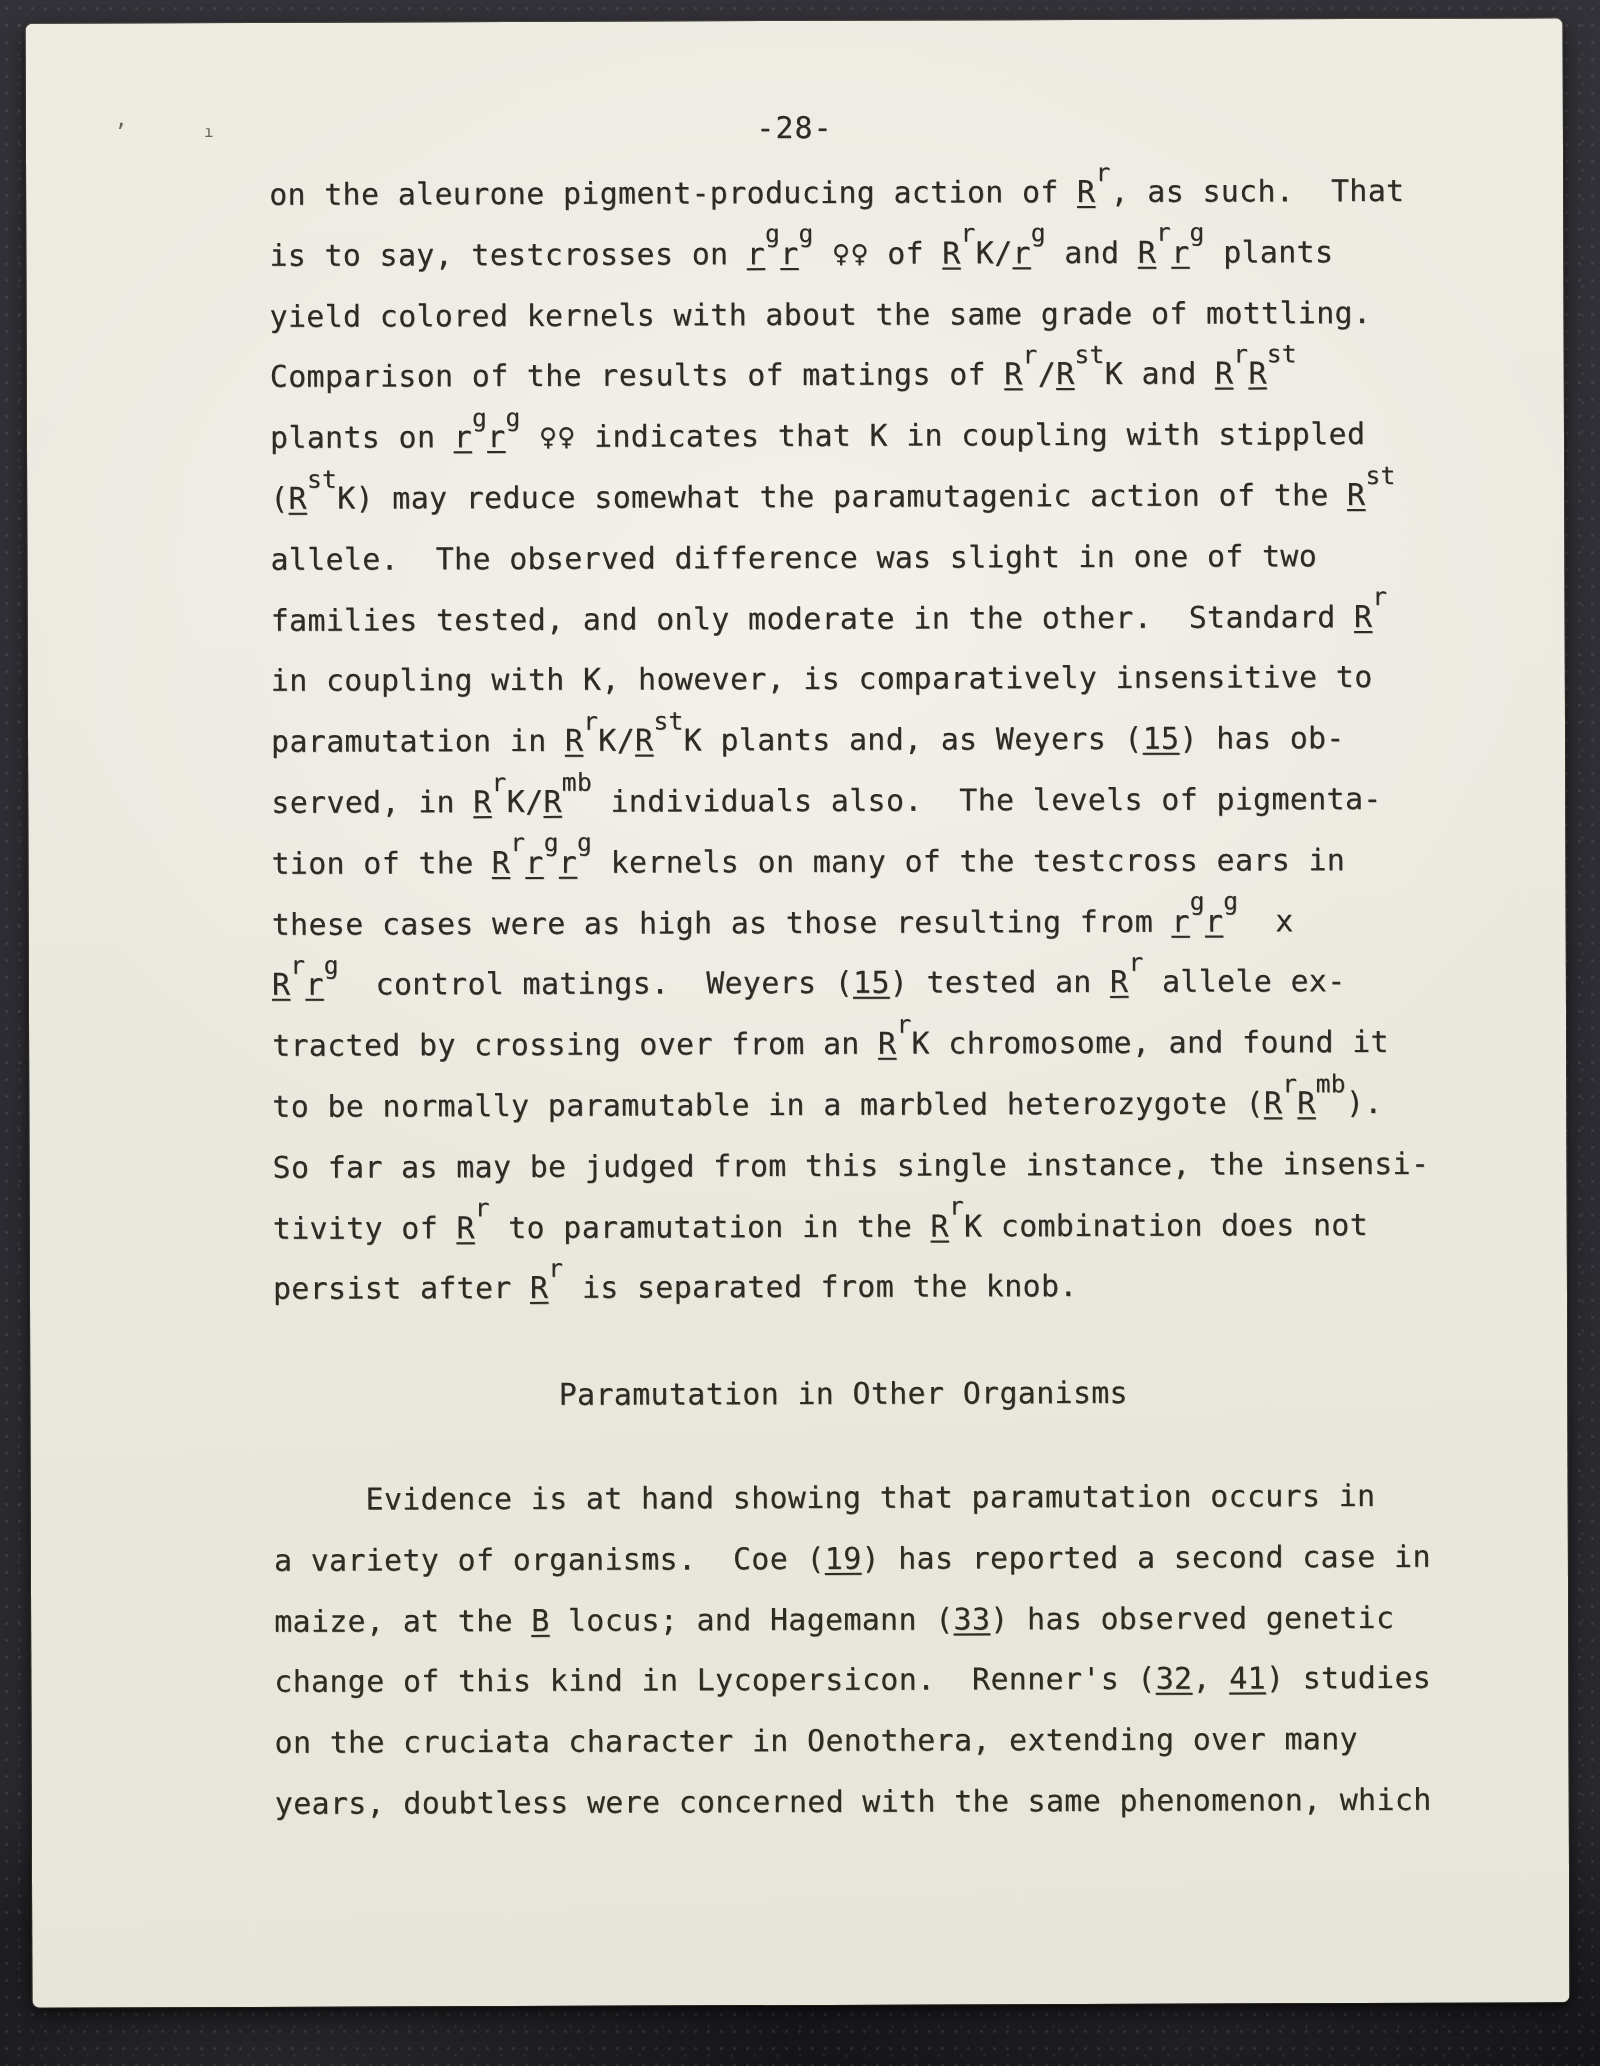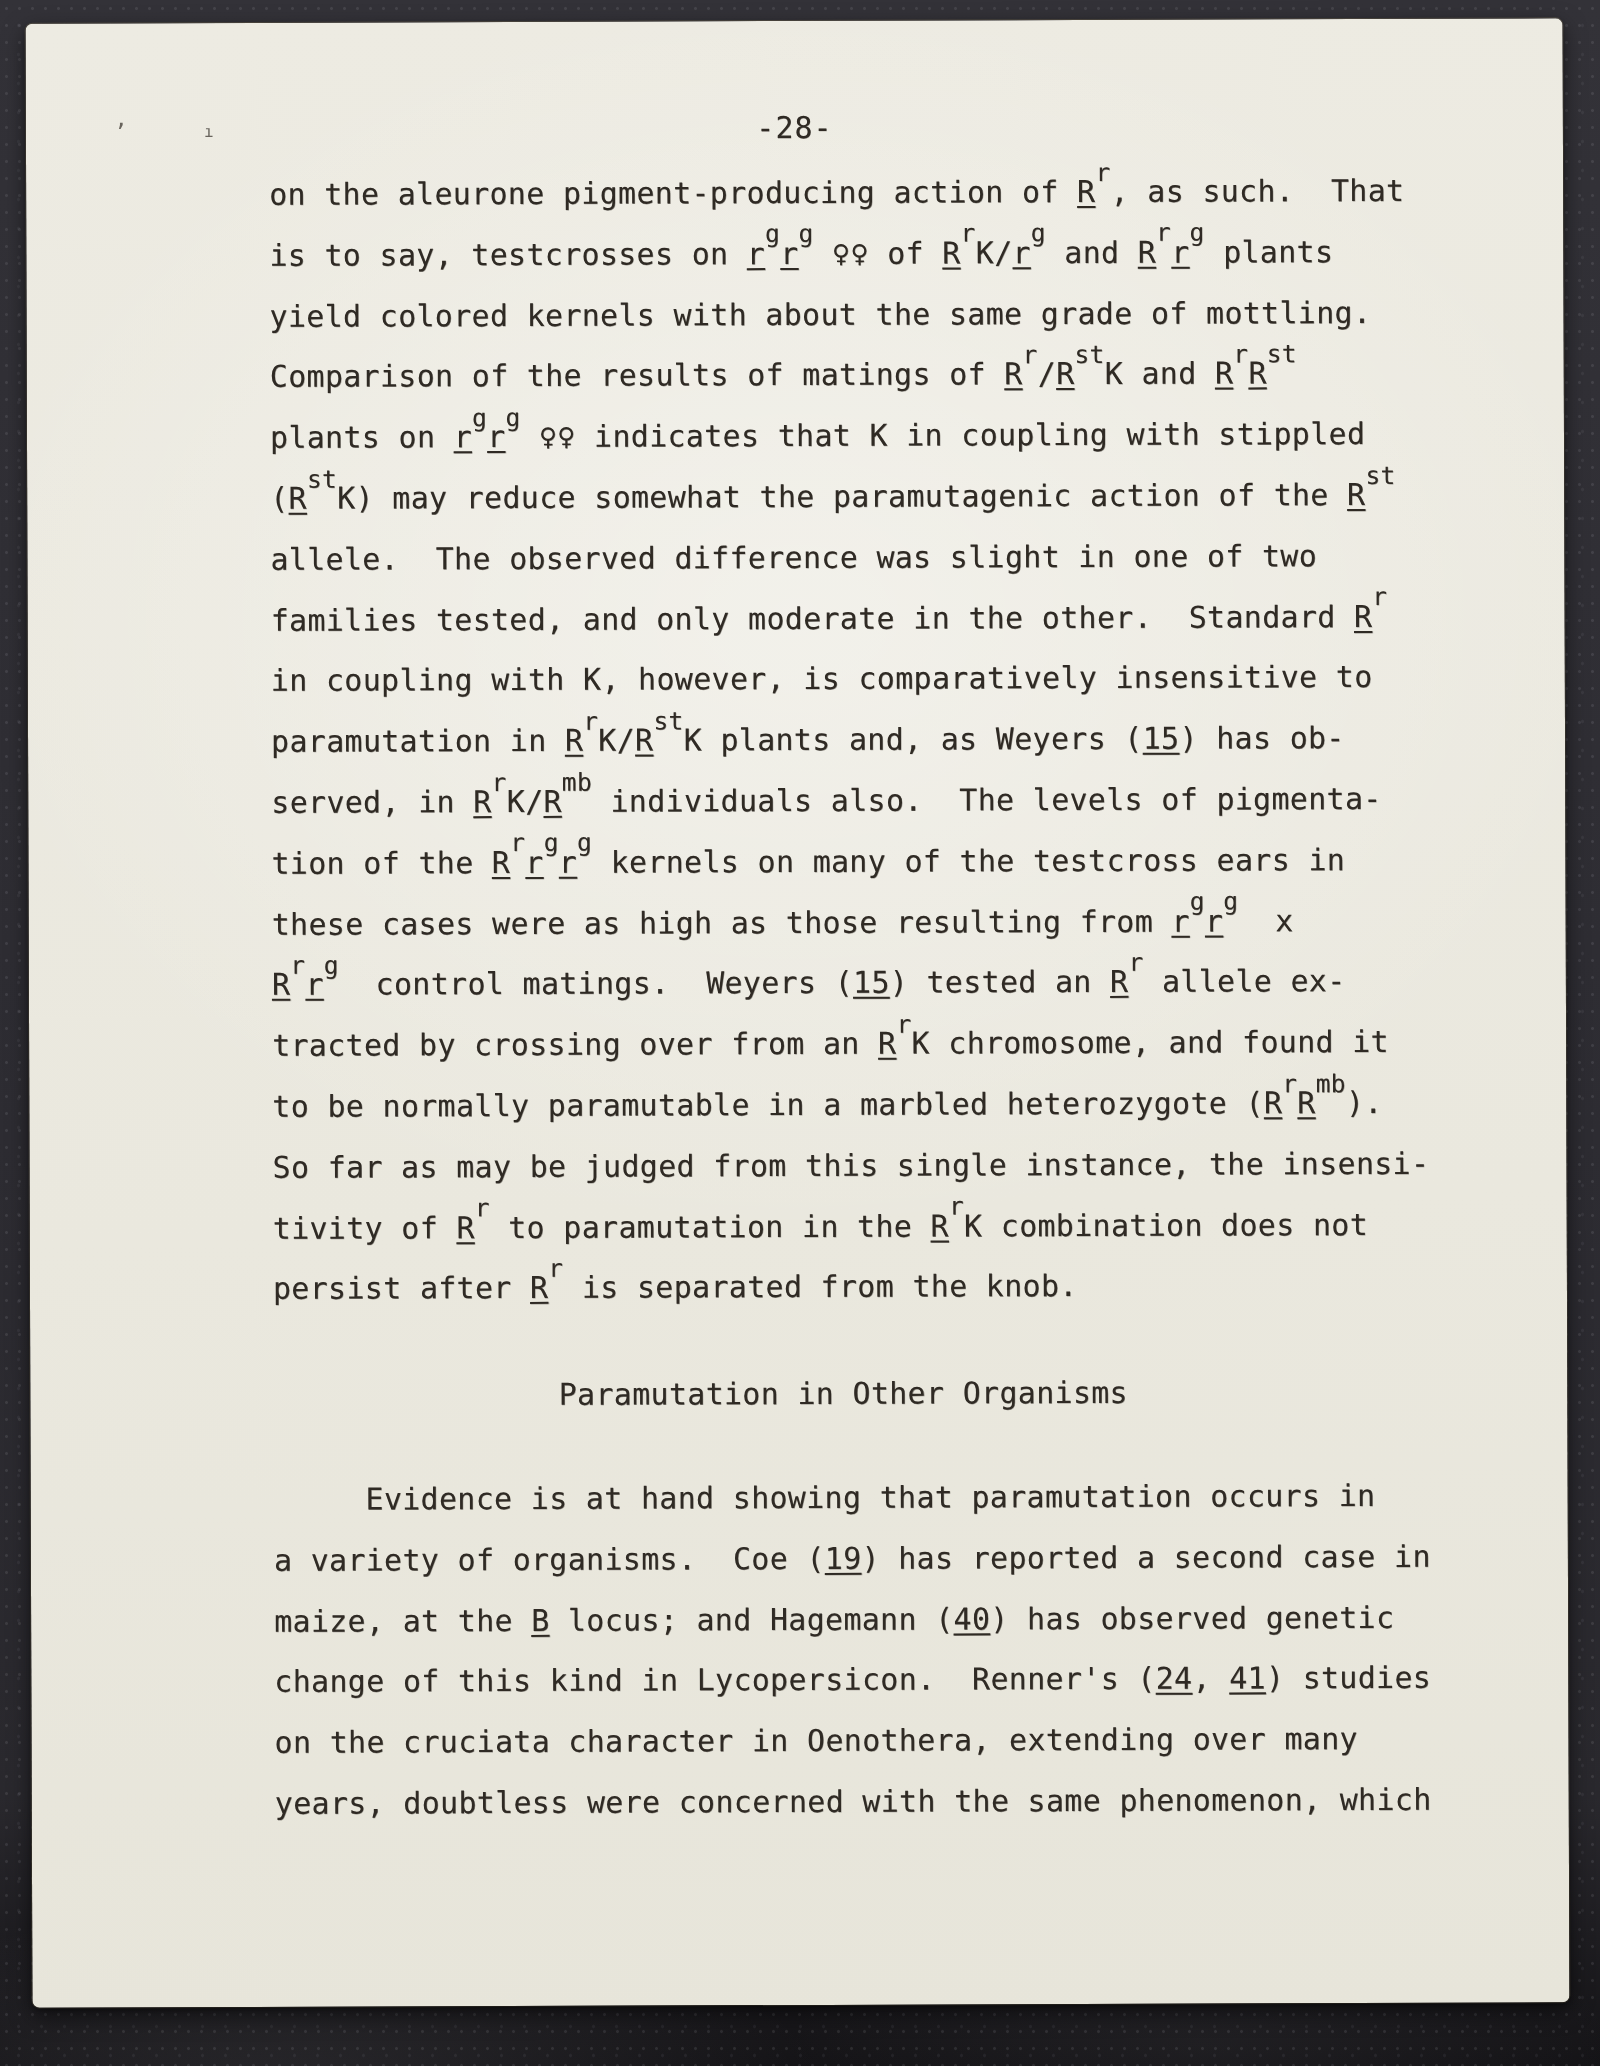--- a/index.html
+++ b/index.html
@@ -89,18 +89,18 @@
       <div class="tline">So far as may be judged from this single instance, the insensi-</div>
       <div class="tline">tivity of <span class="gu">R</span><sup>r</sup> to paramutation in the <span class="gu">R</span><sup>r</sup>K combination does not</div>
       <div class="tline">persist after <span class="gu">R</span><sup>r</sup> is separated from the knob.</div>
     </div>
 
   <div class="heading">Paramutation in Other Organisms</div>
 
   <div class="body-text p2">
       <div class="tline">     Evidence is at hand showing that paramutation occurs in</div>
       <div class="tline">a variety of organisms.  Coe (<span class="gu">19</span>) has reported a second case in</div>
-      <div class="tline">maize, at the <span class="gu">B</span> locus; and Hagemann (<span class="gu">40</span>) has observed genetic</div>
-      <div class="tline">change of this kind in Lycopersicon.  Renner's (<span class="gu">24</span>, <span class="gu">41</span>) studies</div>
+      <div class="tline">maize, at the <span class="gu">B</span> locus; and Hagemann (<span class="gu">33</span>) has observed genetic</div>
+      <div class="tline">change of this kind in Lycopersicon.  Renner's (<span class="gu">32</span>, <span class="gu">41</span>) studies</div>
       <div class="tline">on the cruciata character in Oenothera, extending over many</div>
       <div class="tline">years, doubtless were concerned with the same phenomenon, which</div>
     </div>
 </div>
 
 </body></html>

